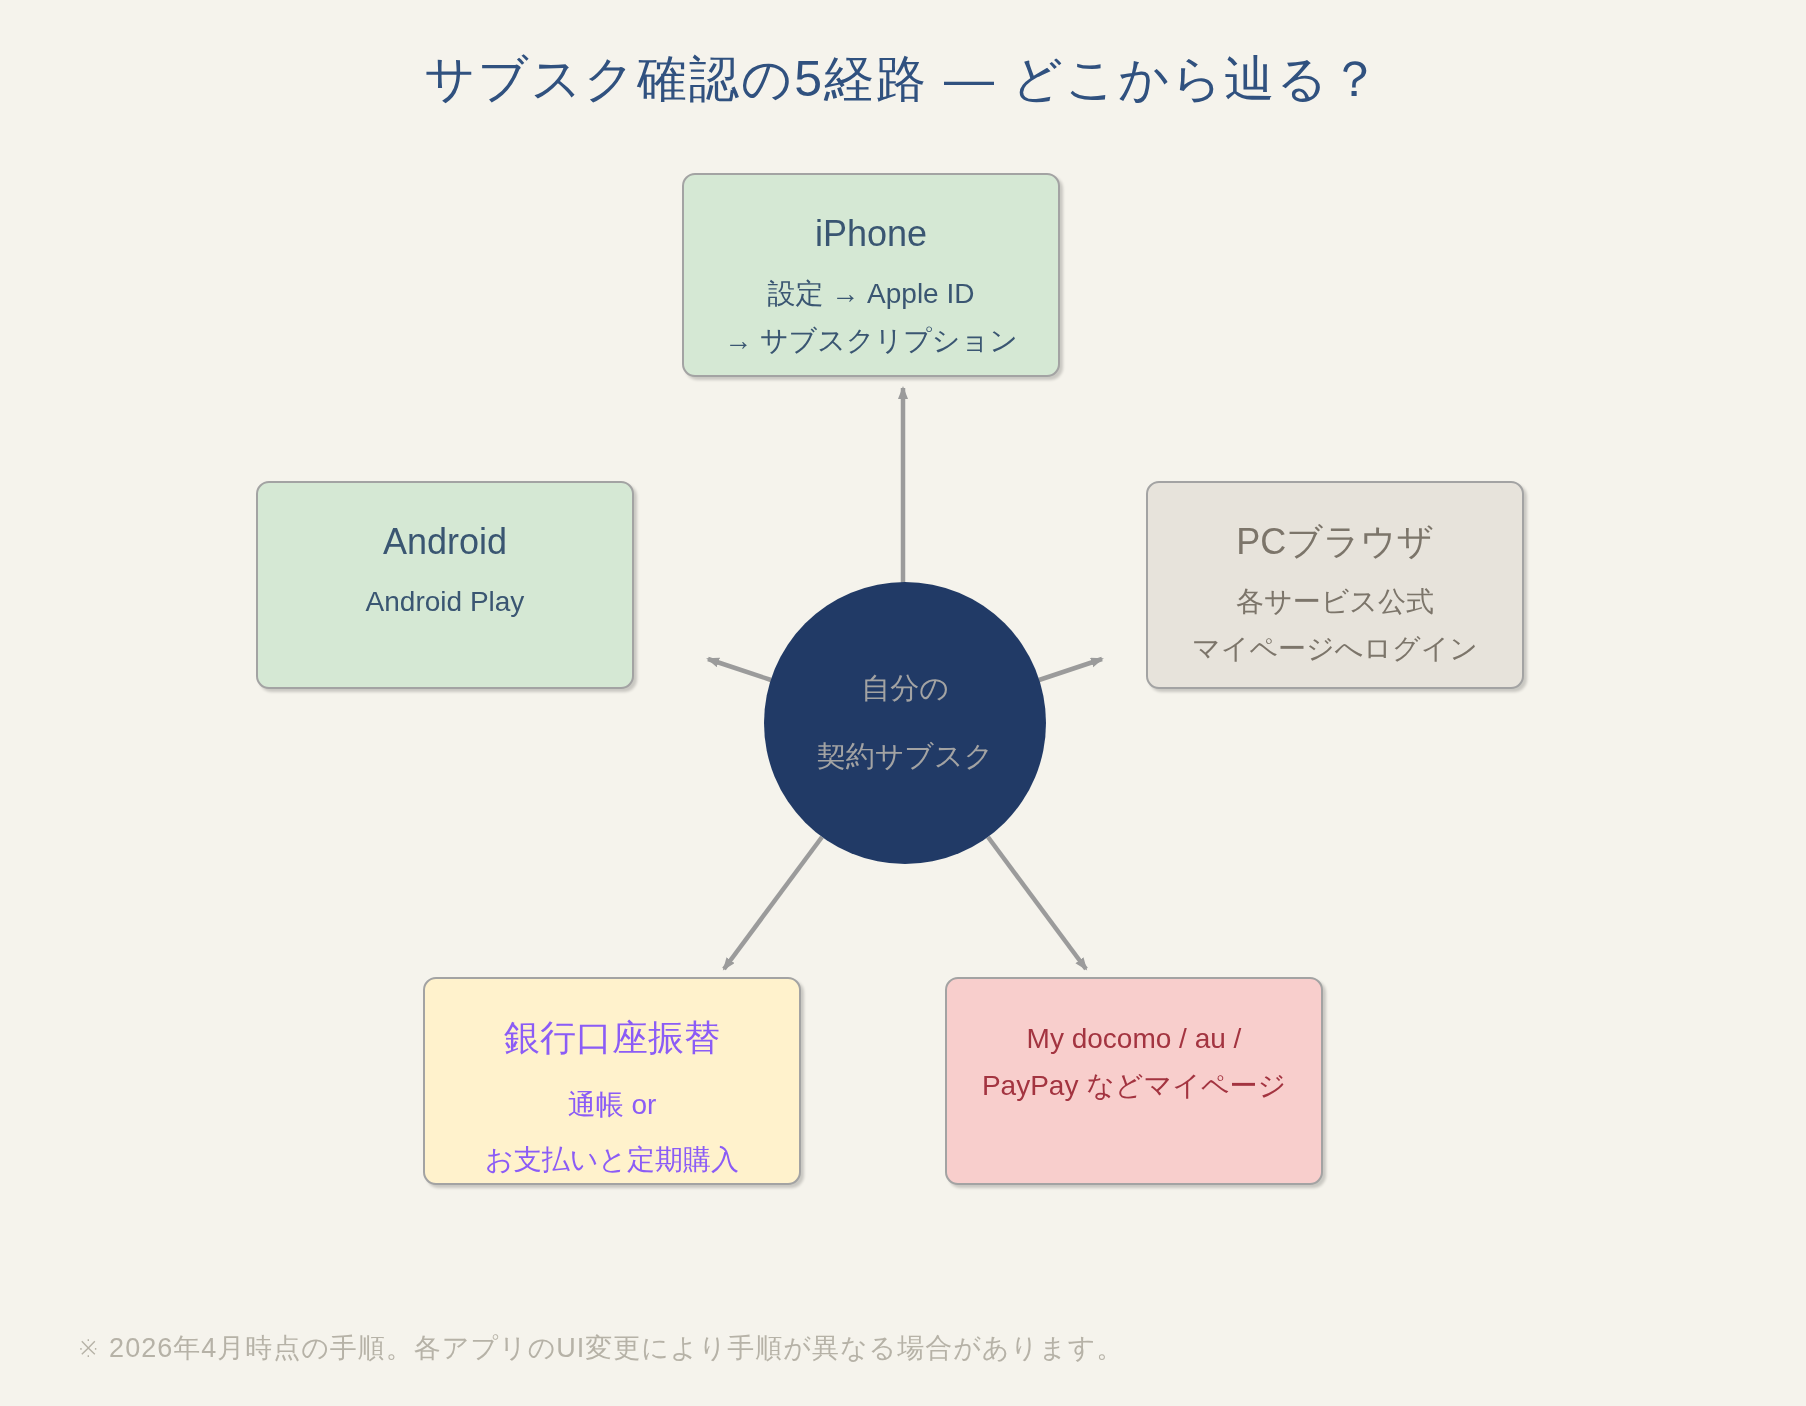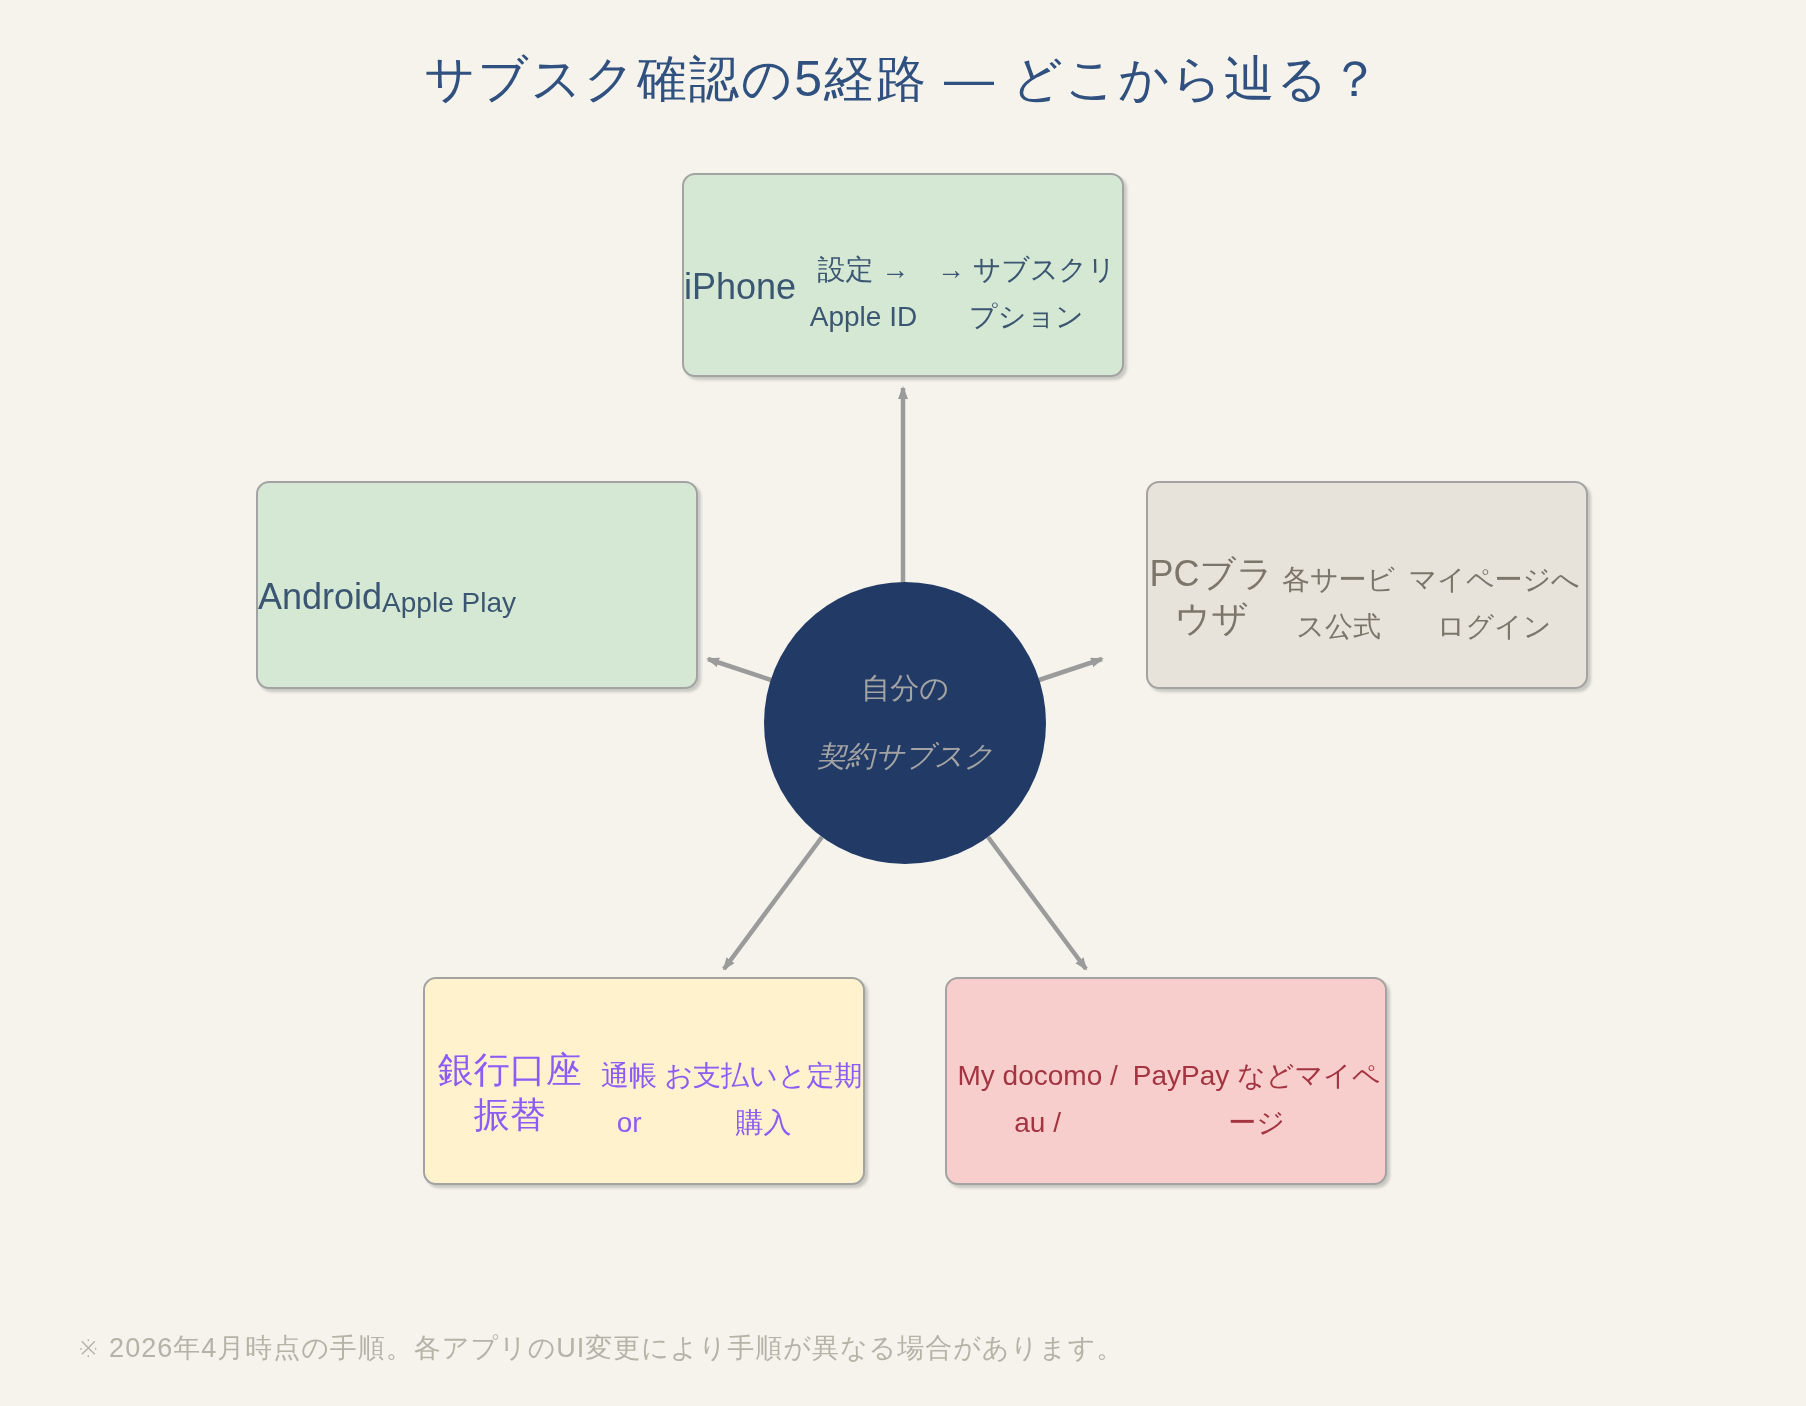--- a/index.html
+++ b/index.html
@@ -19,27 +19,27 @@
     font-size: 50px;
     letter-spacing: 2px;
     color: #30517F;
   }
   .connectors {
     position: absolute;
     left: 0; top: 0;
   }
   .node {
     position: absolute;
-    width: 442px;
+    width: 378px;
     height: 208px;
     border: 2px solid #A3A3A3;
     border-radius: 13px;
     box-shadow: 3px 3px 3px rgba(0,0,0,0.18);
     display: flex;
-    flex-direction: row;
+    flex-direction: column;
     align-items: center;
     justify-content: flex-start;
     padding-top: 36px;
     text-align: center;
   }
   .node-title {
     font-size: 36px;
     line-height: 1.25;
     margin-bottom: 14px;
   }
@@ -62,21 +62,21 @@
     display: flex;
     flex-direction: column;
     align-items: center;
     justify-content: center;
     text-align: center;
   }
   .center-line {
     font-size: 29px;
     line-height: 1.1;
   }
-  .center-line + .center-line { margin-top: 36px; font-style: italic; }
+  .center-line + .center-line { margin-top: 36px; }
   .footnote {
     position: absolute;
     left: 77px;
     top: 1330px;
     font-size: 27px;
     color: #B6B2A7;
     letter-spacing: 1px;
   }
 </style>
 </head>
@@ -98,21 +98,21 @@
 </svg>
 
 <div class="node node-iphone" style="background: rgb(213, 232, 212); border-color: rgb(163, 163, 163); color: rgb(58, 86, 114);">
   <div class="node-title">iPhone</div>
   <div class="node-line">設定 → Apple ID</div>
   <div class="node-line">→ サブスクリプション</div>
 </div>
 
 <div class="node node-android" style="background: rgb(213, 232, 212); border-color: rgb(163, 163, 163); color: rgb(58, 86, 114);">
   <div class="node-title">Android</div>
-  <div class="node-line">Apple Play</div>
+  <div class="node-line">Android Play</div>
 </div>
 
 <div class="node node-pc" style="background: rgb(231, 227, 219); border-color: rgb(163, 163, 163); color: rgb(124, 117, 106); margin-left: 38px;">
   <div class="node-title">PCブラウザ</div>
   <div class="node-line">各サービス公式</div>
   <div class="node-line">マイページへログイン</div>
 </div>
 
 <div class="node node-bank" style="background: rgb(255, 242, 204); border-color: rgb(163, 163, 163); color: #8b5cf6; justify-content: space-between;">
   <div class="node-title">銀行口座振替</div>

